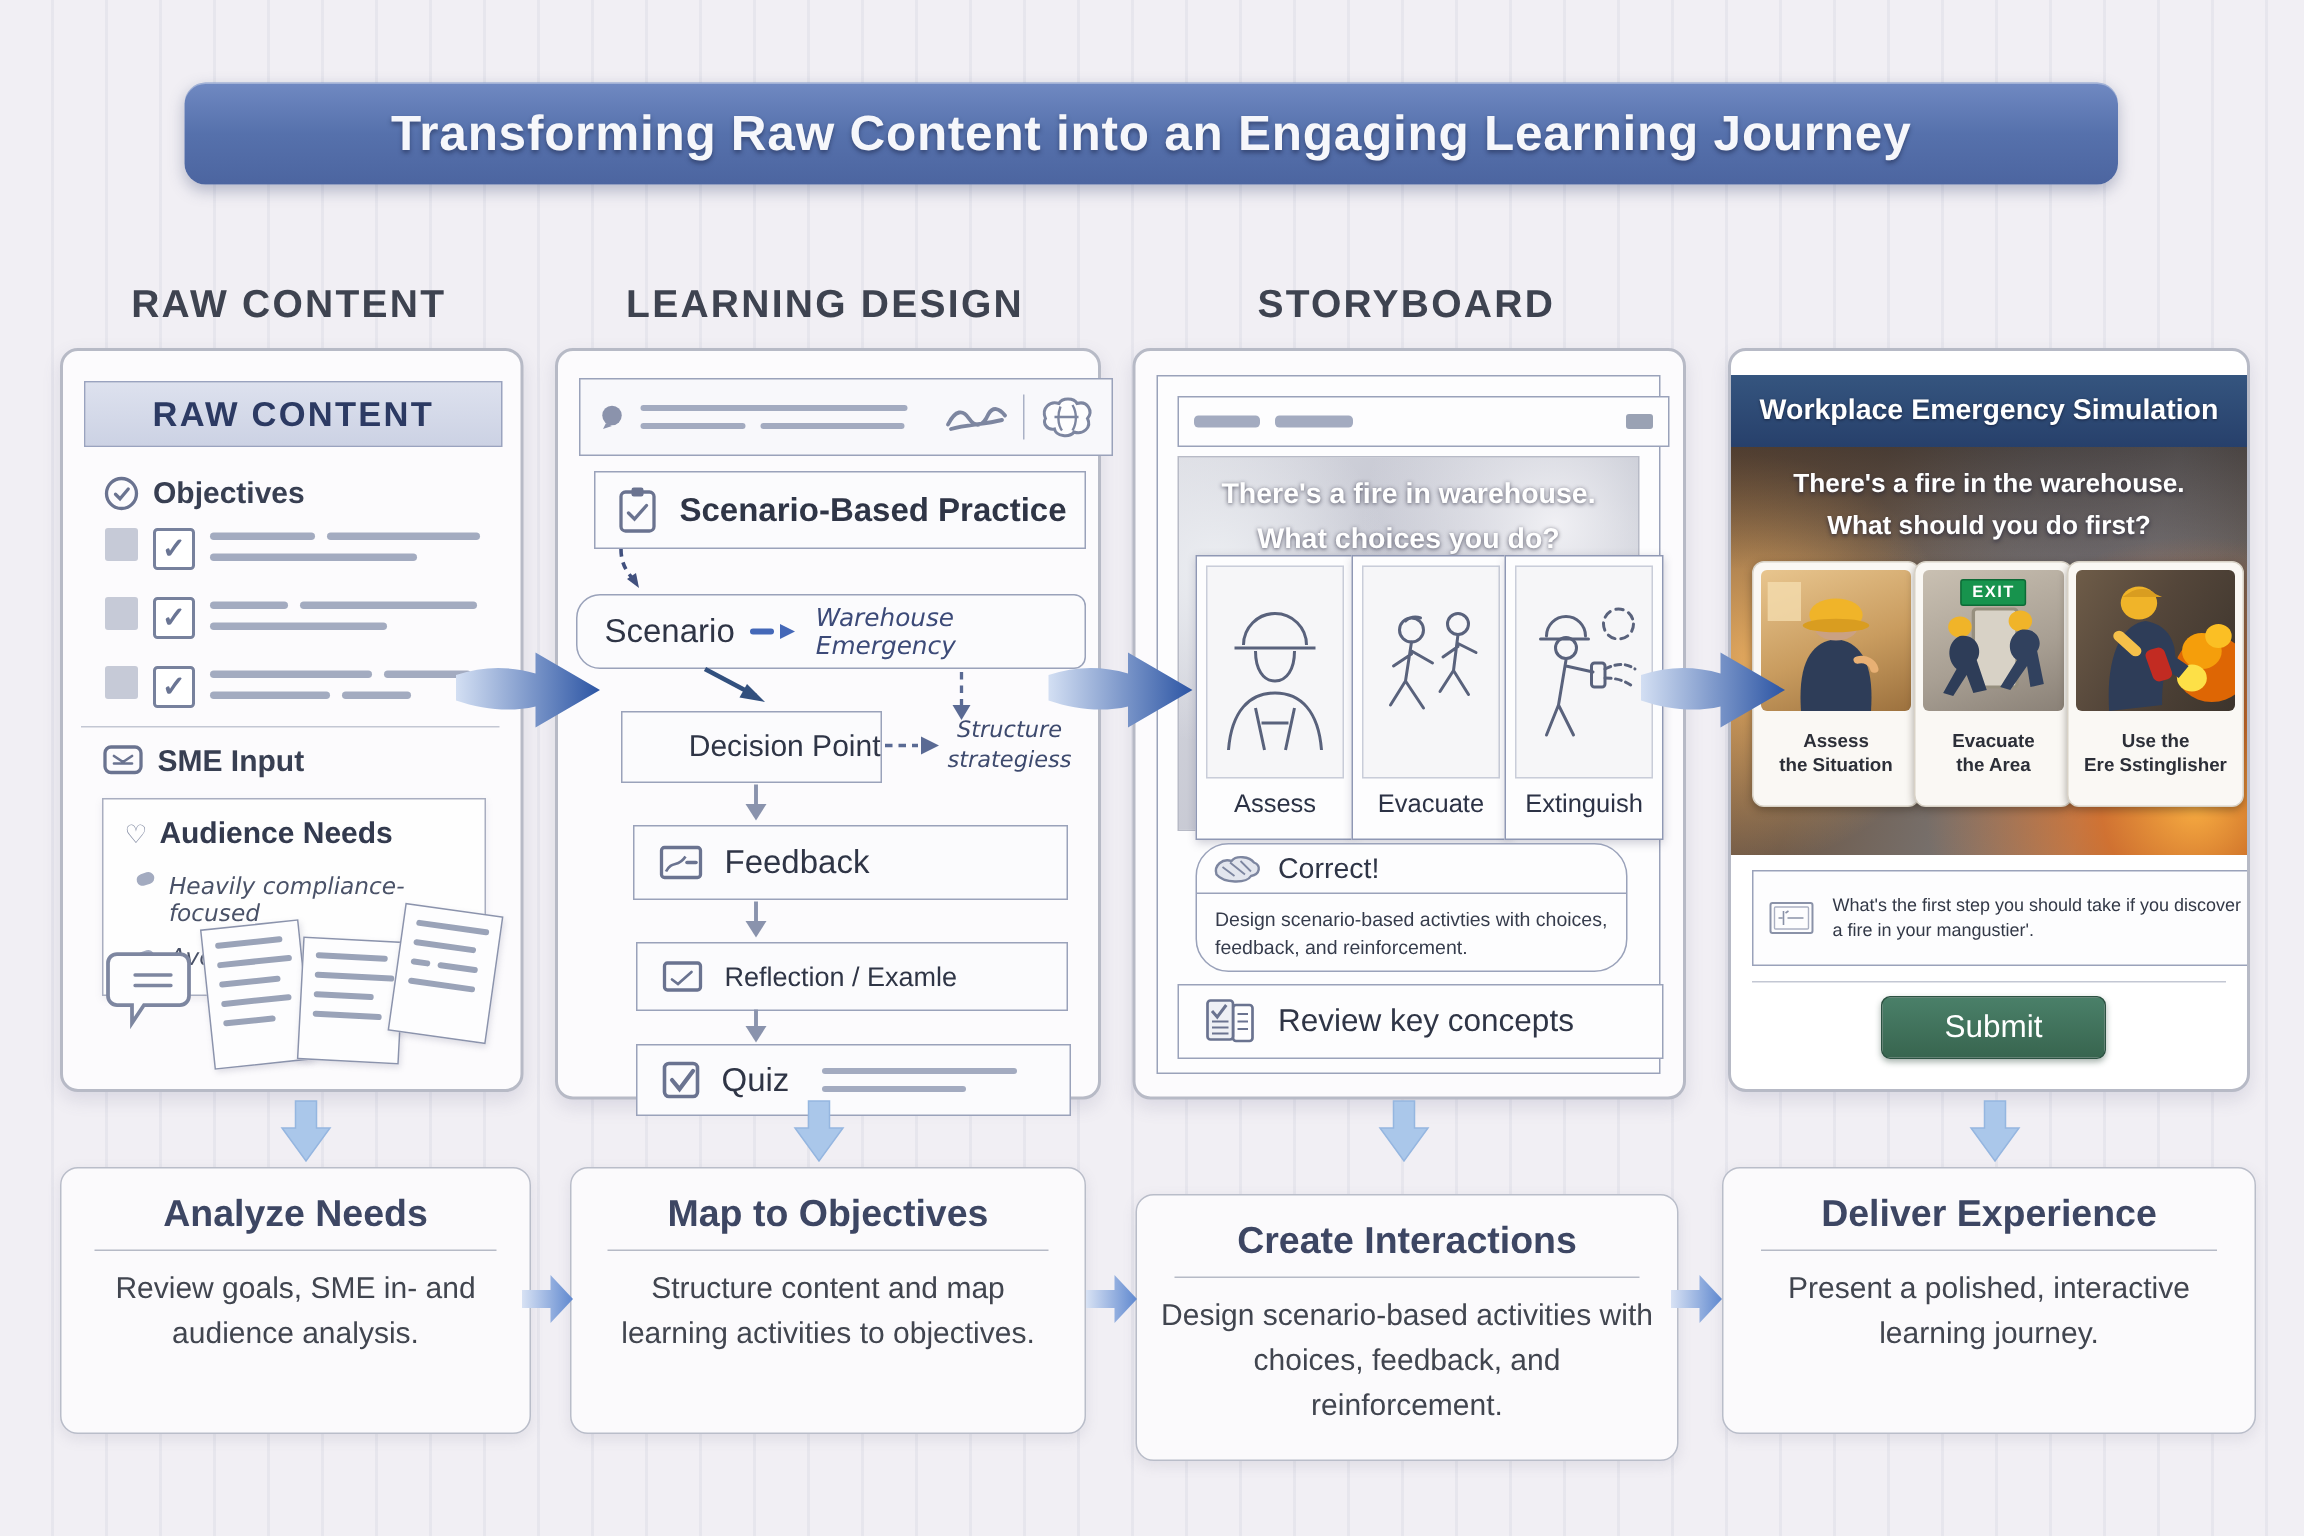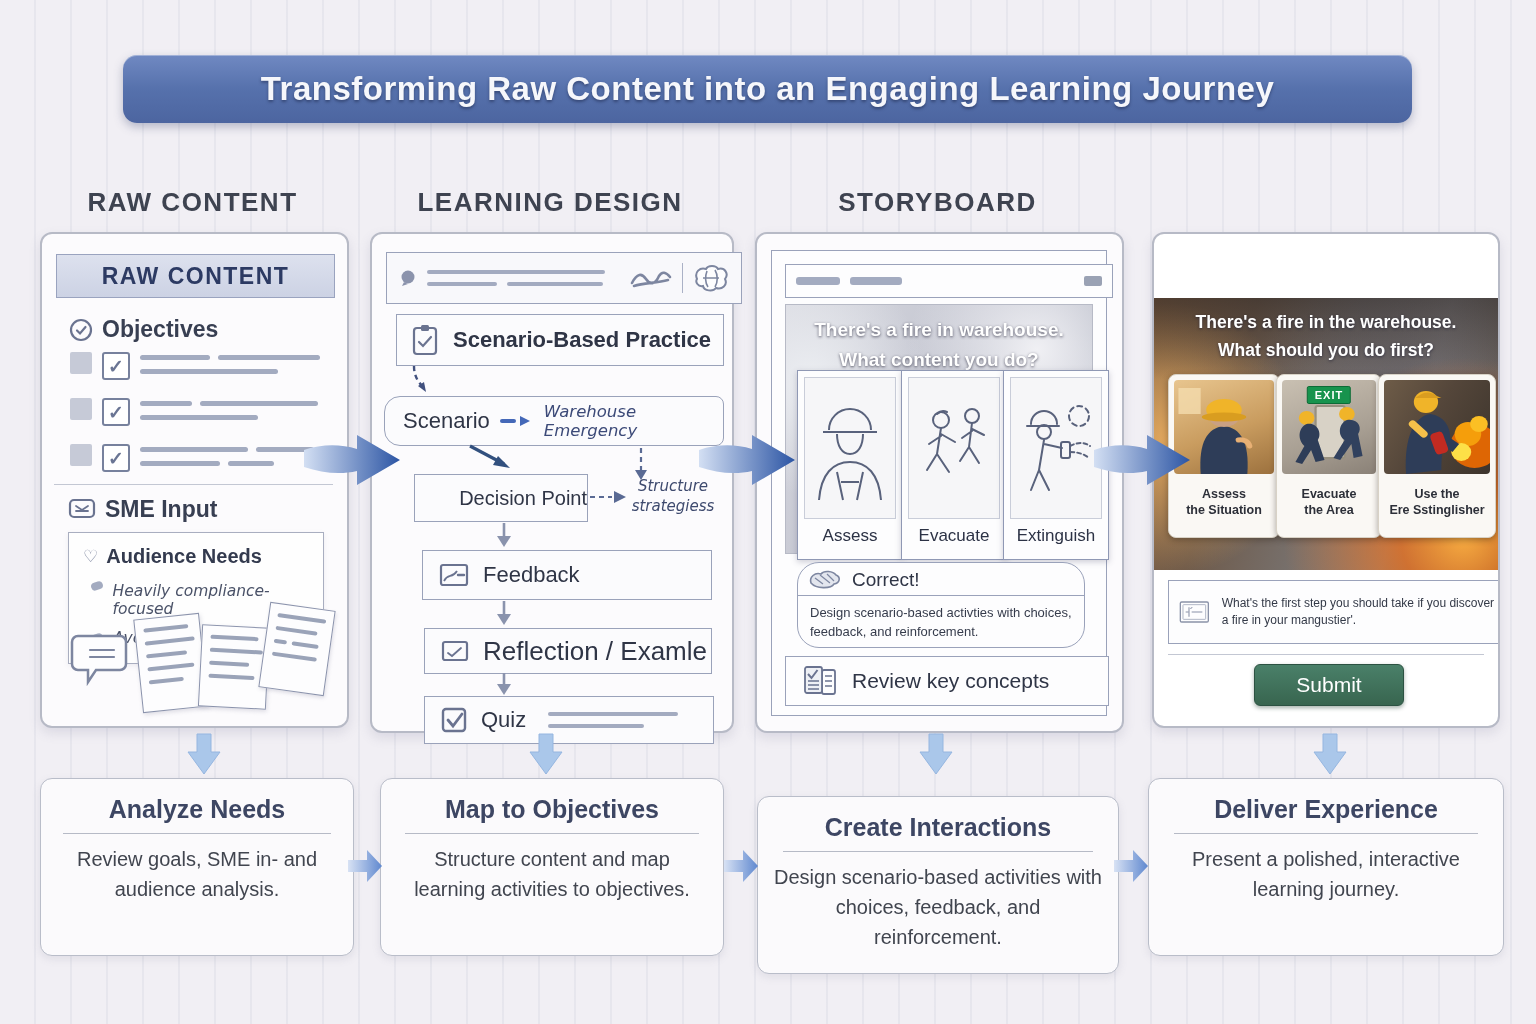--- a/index.html
+++ b/index.html
@@ -25,21 +25,21 @@
   .box{background:#fdfdfe;border:1.5px solid #9aa2ba;}
   .nodebox{background:#fbfbfd;border:1.5px solid #9aa2ba;display:flex;align-items:center;}
   .nodelabel{font-size:21px;color:#2f3546;}
   .hbar{background:#a3abc0;height:5px;border-radius:3px;}
   .divline{border-top:1.5px solid #c3c7d3;}
   .ico{flex:0 0 auto;}
   
   .p1-header{display:flex;align-items:center;justify-content:center;
     background:linear-gradient(180deg,#dde1ee,#ccd2e4);border:1px solid #9aa3bf;
     font-size:23px;font-weight:bold;color:#2c3a63;letter-spacing:1.5px;}
-  .sec-title{font-size:23px;font-weight:bold;color:#383f52;}
+  .sec-title{font-size:20px;font-weight:bold;color:#383f52;}
   .chip{width:22px;height:22px;background:#c6cad7;border-radius:2px;}
   .cbx{width:24px;height:24px;background:#fff;border:2px solid #77819d;border-radius:3px;
     display:flex;align-items:center;justify-content:center;color:#6a7594;font-size:19px;font-weight:bold;}
   .aud-card{background:#fefefe;border:1.5px solid #a9aec0;box-shadow:0 2px 5px rgba(120,120,150,.12);}
   .aud-title{font-size:20px;font-weight:bold;color:#333a4e;}
   .hand{font-style:italic;font-family:"DejaVu Sans", sans-serif;}
   .bullet-txt{font-size:15.5px;color:#4a5268;}
   .blob{width:12px;height:8px;background:#a3abc0;border-radius:4px;transform:rotate(-18deg);}
   .page{position:absolute;background:#fdfdfe;border:1.5px solid #8b93ac;box-shadow:1px 2px 4px rgba(100,100,130,.2);}
   .pl{height:4px;background:#9aa3b8;border-radius:2px;margin:9px 8px 0 8px;}
@@ -281,21 +281,21 @@
     <svg class="abs" style="left:122px;top:366px;" width="20" height="26" viewBox="0 0 20 26">
       <path d="M10 1 v15" stroke="#8a93ad" stroke-width="2.6"></path>
       <path d="M3 14 l7 11 l7 -11 z" fill="#8a93ad"></path>
     </svg>
 
     <div class="abs nodebox" style="left:52px;top:394px;width:270px;height:44px;gap:14px;padding-left:16px;">
       <svg class="ico" width="28" height="22" viewBox="0 0 28 22">
         <rect x="2" y="2" width="24" height="18" rx="2" fill="none" stroke="#6a7390" stroke-width="2.2"></rect>
         <path d="M7 13 l4 3 l9 -8" fill="none" stroke="#6a7390" stroke-width="1.8" stroke-linecap="round"></path>
       </svg>
-      <span class="nodelabel" style="font-size:26px;">Reflection / Examle</span>
+      <span class="nodelabel" style="font-size:18px;">Reflection / Examle</span>
     </div>
 
     <svg class="abs" style="left:122px;top:438px;" width="20" height="24" viewBox="0 0 20 24">
       <path d="M10 1 v13" stroke="#8a93ad" stroke-width="2.6"></path>
       <path d="M3 12 l7 11 l7 -11 z" fill="#8a93ad"></path>
     </svg>
 
     <div class="abs nodebox" style="left:52px;top:462px;width:272px;height:46px;gap:14px;padding-left:16px;">
       <svg class="ico" width="26" height="26" viewBox="0 0 26 26">
         <rect x="2" y="2" width="22" height="22" rx="3" fill="none" stroke="#6a7390" stroke-width="2.4"></rect>
@@ -320,21 +320,21 @@
     </div>
 
     <div class="abs" style="left:28px;top:70px;width:306px;height:248px;
          background:
            radial-gradient(circle at 82% 18%, #f0f0f4 0%, rgba(240,240,244,0) 40%),
            radial-gradient(circle at 92% 72%, #e4e5ea 0%, rgba(228,229,234,0) 45%),
            radial-gradient(circle at 8% 30%, #eceef2 0%, rgba(236,238,242,0) 35%),
            linear-gradient(120deg,#d9dae1 0%,#c3c5d0 45%,#aeb2c0 75%,#c6c9d4 100%);
          border:1px solid #b7bac6;">
       <div class="scene-txt" style="top:14px;font-size:19px;">There's a fire in warehouse.</div>
-      <div class="scene-txt" style="top:44px;font-size:19px;">What content you do?</div>
+      <div class="scene-txt" style="top:44px;font-size:19px;">What choices you do?</div>
     </div>
 
     <div class="sb-card" style="left:40px;top:136px;width:92px;height:176px;">
       <div class="sb-img">
         <svg width="78" height="108" viewBox="0 0 78 108">
           <g fill="none" stroke="#59627c" stroke-width="2">
             <path d="M18 36 a21 21 0 0 1 42 0"></path>
             <path d="M12 38 h54"></path>
             <path d="M26 40 c0 12 5 20 13 20 c8 0 13 -8 13 -20"></path>
             <path d="M8 106 c2 -26 14 -38 31 -38 c17 0 29 12 31 38"></path>
@@ -394,20 +394,24 @@
         <rect x="3" y="2" width="17" height="26" rx="2" fill="#eef0f5" stroke="#6a7390" stroke-width="1.8"></rect>
         <path d="M6 16 h11 M6 20 h11 M6 24 h11" stroke="#6a7390" stroke-width="1.4"></path>
         <path d="M6 9 l3.5 4 l6 -8" fill="none" stroke="#6a7390" stroke-width="2"></path>
       </svg>
       <span style="font-size:21px;color:#2f3546;">Review key concepts</span>
     </div>
   </div>
 
   <div class="abs panel" style="left:1152px;top:232px;width:344px;height:492px;overflow:hidden;background:#fff;">
 
+    <div class="abs" style="left:0;top:16px;width:344px;height:48px;
+         background:linear-gradient(180deg,#35557f,#27406b);display:flex;align-items:center;justify-content:center;">
+      <span style="color:#fff;font-size:19px;font-weight:bold;text-shadow:0 1px 2px rgba(0,0,20,.5);">Workplace Emergency Simulation</span>
+    </div>
 
     <div class="abs" style="left:0;top:64px;width:344px;height:272px;
          background:
            linear-gradient(180deg, rgba(35,30,30,.5) 0%, rgba(35,30,30,0) 30%),
            radial-gradient(circle at 90% 88%, rgba(255,176,64,.95) 0%, rgba(236,112,28,.75) 16%, rgba(120,70,40,0) 46%),
            radial-gradient(circle at 72% 34%, rgba(105,100,104,.85) 0%, rgba(105,100,104,0) 48%),
            radial-gradient(circle at 4% 52%, rgba(238,176,96,.9) 0%, rgba(150,100,60,0) 38%),
            linear-gradient(105deg,#7e5e42 0%,#6e5a4a 25%,#77706c 50%,#84807f 72%,#55493f 100%);">
       <div class="scene-txt" style="top:42px;font-size:17.5px;">What should you do first?</div>
       <div class="scene-txt" style="top:14px;font-size:17.5px;">There's a fire in the warehouse.</div>

